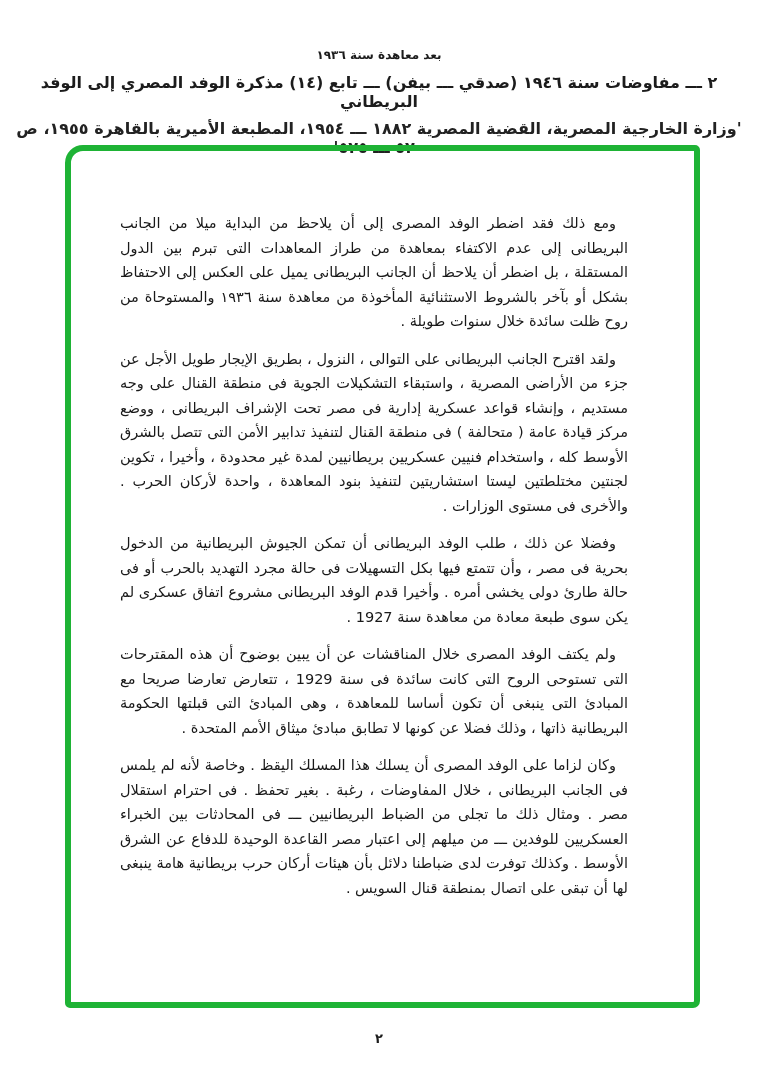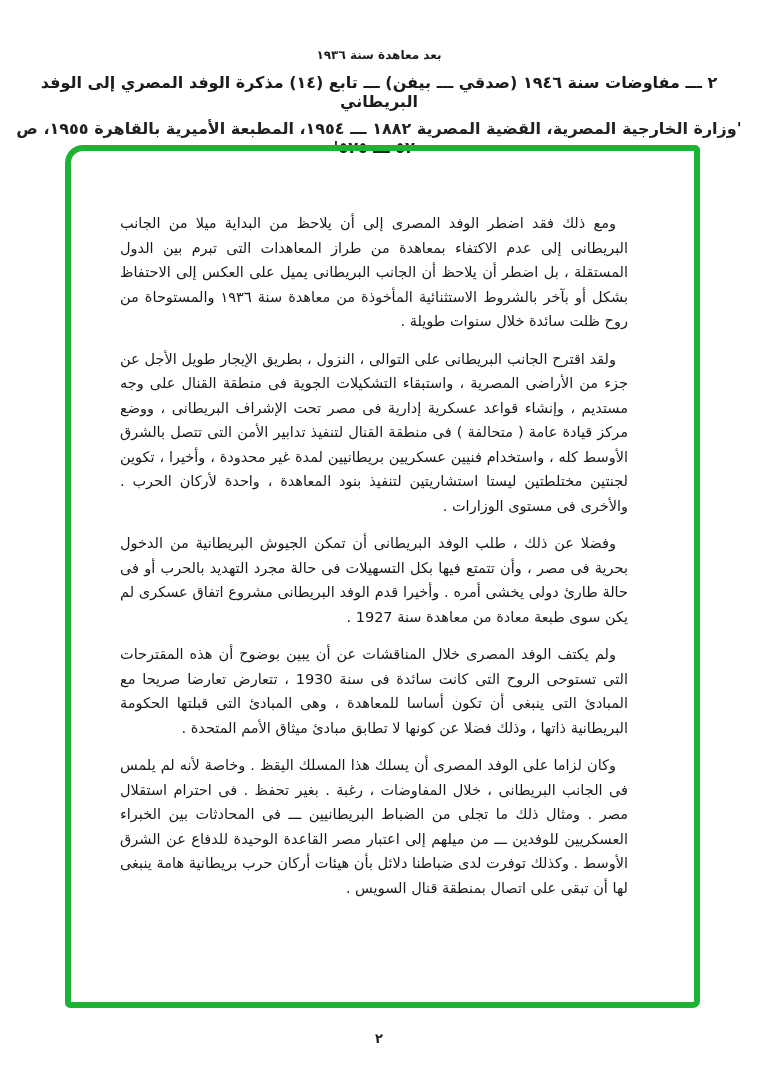--- a/index.html
+++ b/index.html
@@ -92,19 +92,19 @@
     <p class="line2" data-bind="document.header.line2">٢ ـــ مفاوضات سنة ١٩٤٦ (صدقي ـــ بيفن) ـــ تابع (١٤) مذكرة الوفد المصري إلى الوفد البريطاني</p>
     <p class="line3" data-bind="document.header.line3">'وزارة الخارجية المصرية، القضية المصرية ١٨٨٢ ـــ ١٩٥٤، المطبعة الأميرية بالقاهرة ١٩٥٥، ص ٥٢٠ ـــ ٥٢٥'</p>
   </div>
 
   <div class="highlight-frame" data-bind-style="borderColor:document.annotation.frame_color" style="border-color: rgb(30, 179, 53);"></div>
 
   <div class="body-text">
     <p data-bind="document.body.paragraphs.0">ومع ذلك فقد اضطر الوفد المصرى إلى أن يلاحظ من البداية ميلا من الجانب البريطانى إلى عدم الاكتفاء بمعاهدة من طراز المعاهدات التى تبرم بين الدول المستقلة ، بل اضطر أن يلاحظ أن الجانب البريطانى يميل على العكس إلى الاحتفاظ بشكل أو بآخر بالشروط الاستثنائية المأخوذة من معاهدة سنة ١٩٣٦ والمستوحاة من روح ظلت سائدة خلال سنوات طويلة .</p>
     <p data-bind="document.body.paragraphs.1">ولقد اقترح الجانب البريطانى على التوالى ، النزول ، بطريق الإيجار طويل الأجل عن جزء من الأراضى المصرية ، واستبقاء التشكيلات الجوية فى منطقة القنال على وجه مستديم ، وإنشاء قواعد عسكرية إدارية فى مصر تحت الإشراف البريطانى ، ووضع مركز قيادة عامة ( متحالفة ) فى منطقة القنال لتنفيذ تدابير الأمن التى تتصل بالشرق الأوسط كله ، واستخدام فنيين عسكريين بريطانيين لمدة غير محدودة ، وأخيرا ، تكوين لجنتين مختلطتين ليستا استشاريتين لتنفيذ بنود المعاهدة ، واحدة لأركان الحرب . والأخرى فى مستوى الوزارات .</p>
     <p data-bind="document.body.paragraphs.2">وفضلا عن ذلك ، طلب الوفد البريطانى أن تمكن الجيوش البريطانية من الدخول بحرية فى مصر ، وأن تتمتع فيها بكل التسهيلات فى حالة مجرد التهديد بالحرب أو فى حالة طارئ دولى يخشى أمره . وأخيرا قدم الوفد البريطانى مشروع اتفاق عسكرى لم يكن سوى طبعة معادة من معاهدة سنة 1927 .</p>
-    <p data-bind="document.body.paragraphs.3">ولم يكتف الوفد المصرى خلال المناقشات عن أن يبين بوضوح أن هذه المقترحات التى تستوحى الروح التى كانت سائدة فى سنة 1930 ، تتعارض تعارضا صريحا مع المبادئ التى ينبغى أن تكون أساسا للمعاهدة ، وهى المبادئ التى قبلتها الحكومة البريطانية ذاتها ، وذلك فضلا عن كونها لا تطابق مبادئ ميثاق الأمم المتحدة .</p>
+    <p data-bind="document.body.paragraphs.3">ولم يكتف الوفد المصرى خلال المناقشات عن أن يبين بوضوح أن هذه المقترحات التى تستوحى الروح التى كانت سائدة فى سنة 1929 ، تتعارض تعارضا صريحا مع المبادئ التى ينبغى أن تكون أساسا للمعاهدة ، وهى المبادئ التى قبلتها الحكومة البريطانية ذاتها ، وذلك فضلا عن كونها لا تطابق مبادئ ميثاق الأمم المتحدة .</p>
     <p data-bind="document.body.paragraphs.5">وكان لزاما على الوفد المصرى أن يسلك هذا المسلك اليقظ . وخاصة لأنه لم يلمس فى الجانب البريطانى ، خلال المفاوضات ، رغبة . بغير تحفظ . فى احترام استقلال مصر . ومثال ذلك ما تجلى من الضباط البريطانيين ـــ فى المحادثات بين الخبراء العسكريين للوفدين ـــ من ميلهم إلى اعتبار مصر القاعدة الوحيدة للدفاع عن الشرق الأوسط . وكذلك توفرت لدى ضباطنا دلائل بأن هيئات أركان حرب بريطانية هامة ينبغى لها أن تبقى على اتصال بمنطقة قنال السويس .</p>
   </div>
 
   <div class="page-number" data-bind="document.footer.page_number">٢</div>
 
 </div>
 
 </body></html>

